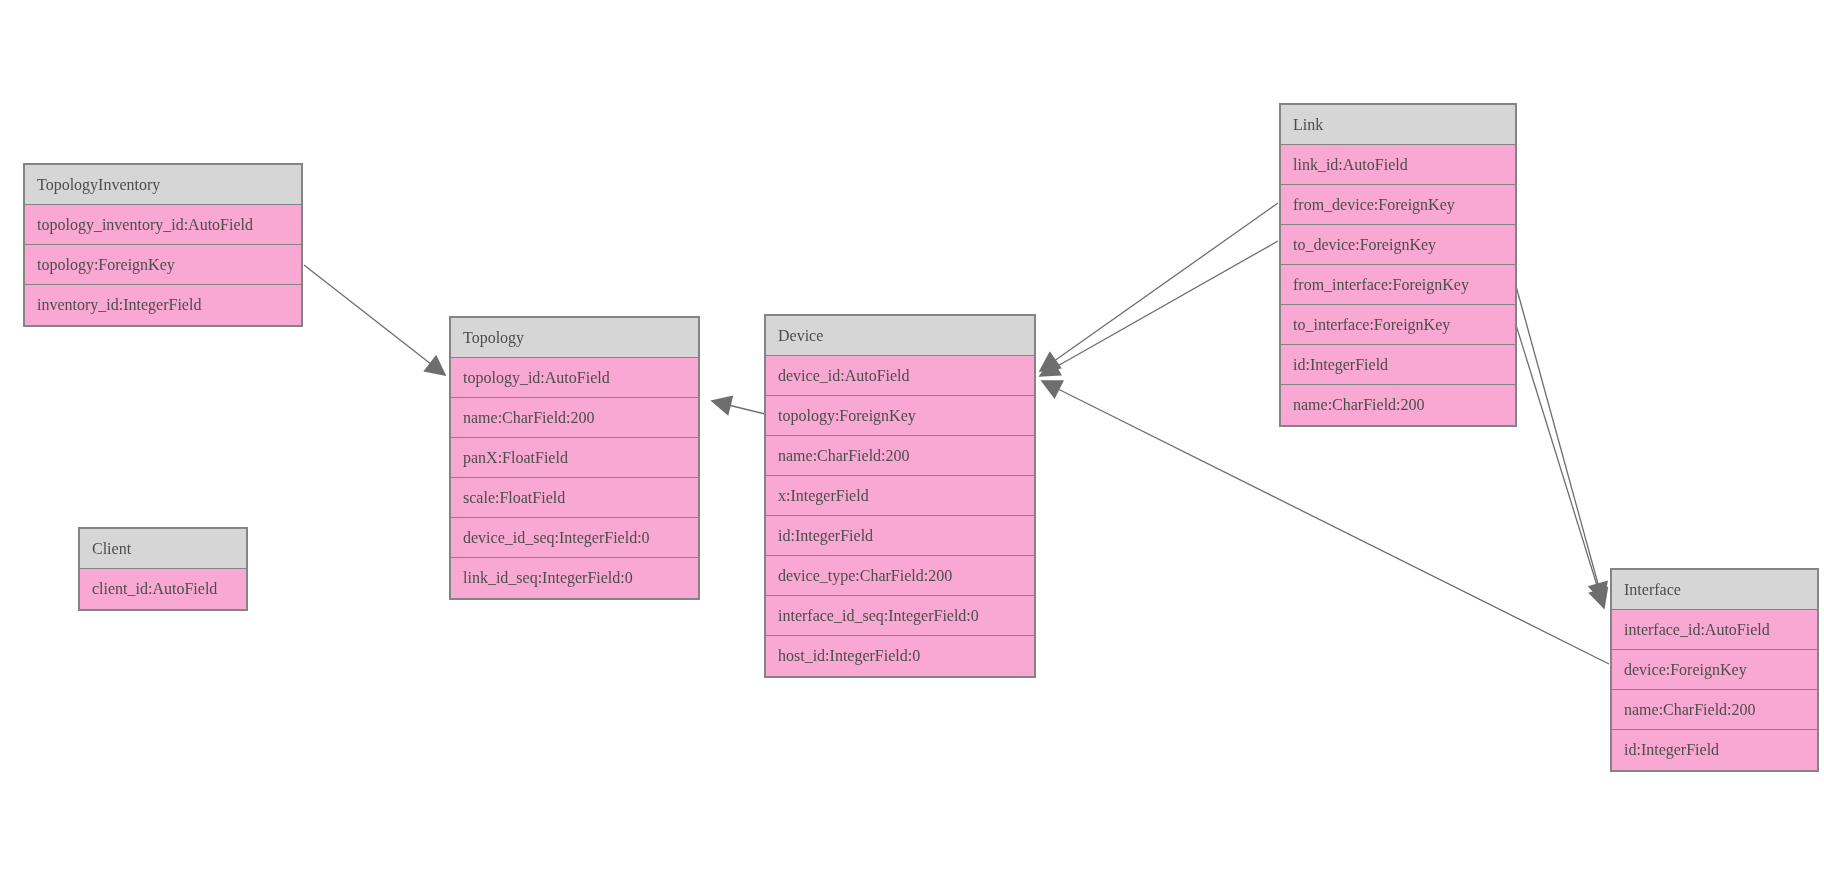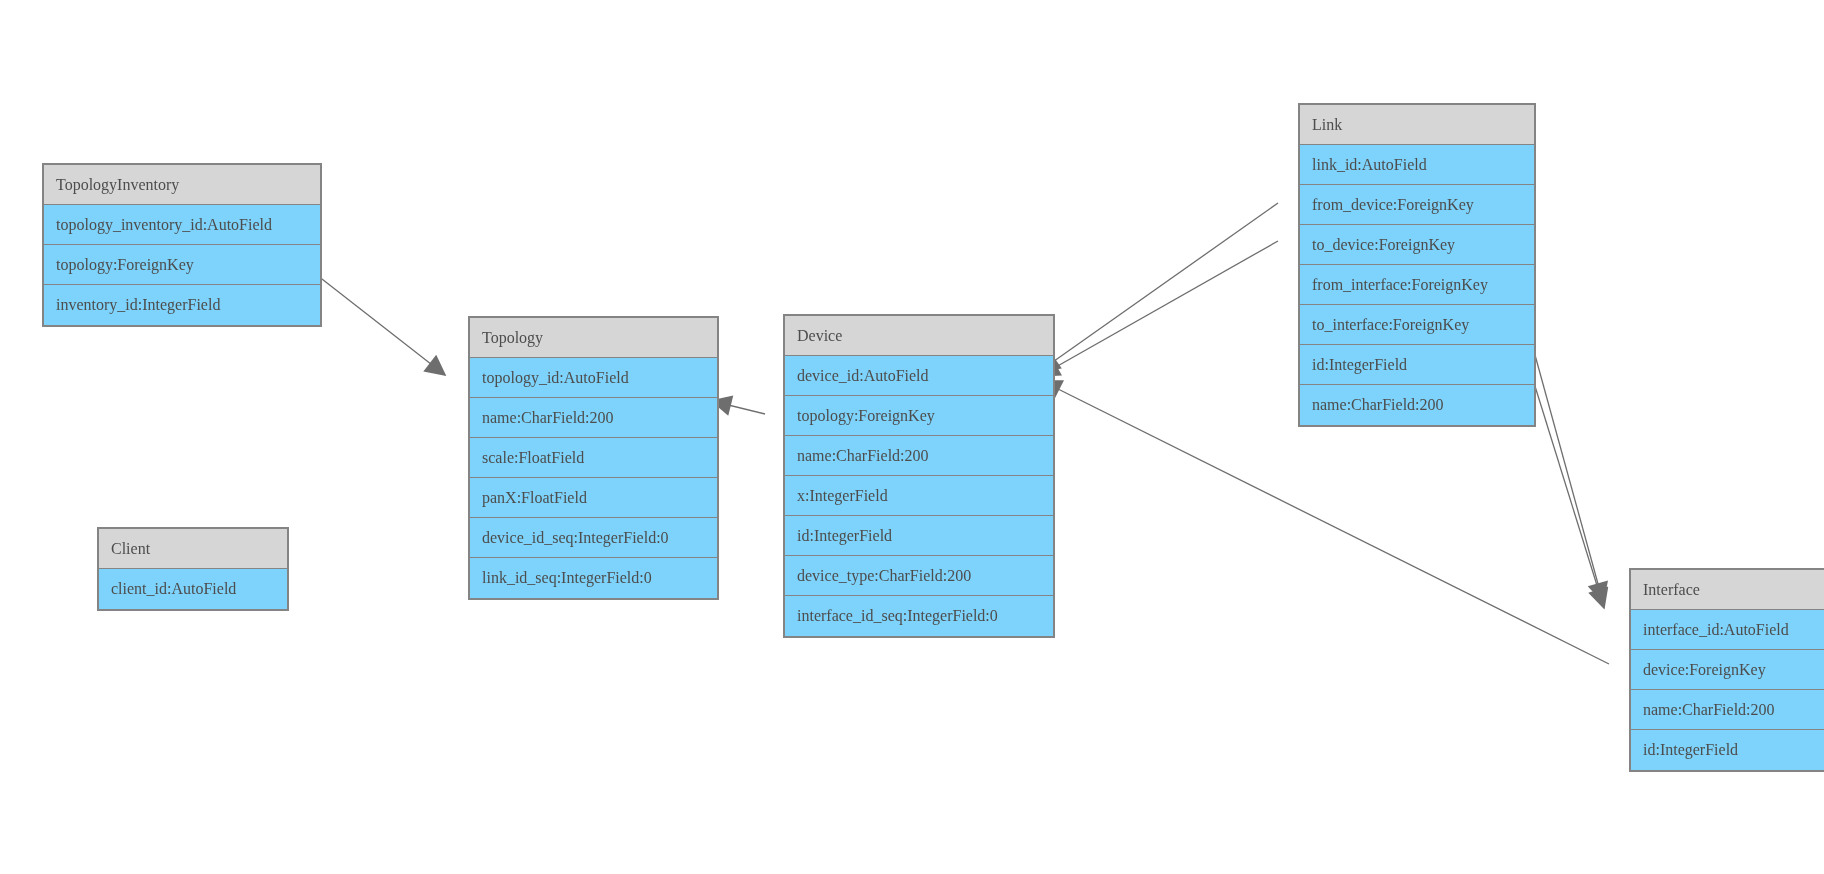--- a/index.html
+++ b/index.html
@@ -26,37 +26,36 @@
     stroke-width: 1.3;
     fill: none;
   }
   .entity {
     position: absolute;
     box-sizing: border-box;
     background: #ffffff;
     border: 2px solid #848484;
     color: #4d4d4d;
     font-size: 16px;
-    margin-left: 19px;
   }
   .entity-header {
     box-sizing: border-box;
     height: 40px;
     background: #d6d6d6;
     border-bottom: 1px solid #848484;
     display: flex;
     align-items: center;
     padding: 0 12px;
     white-space: nowrap;
     overflow: hidden;
   }
   .entity-row {
     box-sizing: border-box;
     height: 40px;
-    background: #7dd3fc;
+    background: #f9a8d4;
     border-bottom: 1px solid #848484;
     display: flex;
     align-items: center;
     padding: 0 12px;
     white-space: nowrap;
     overflow: hidden;
   }
   .entity-row:last-child {
     border-bottom: none;
   }
@@ -82,38 +81,39 @@
 <div class="entity" style="left: 23px; top: 163px; width: 280px;">
       <div class="entity-header">TopologyInventory</div>
       <div class="entity-row">topology_inventory_id:AutoField</div>
       <div class="entity-row">topology:ForeignKey</div>
       <div class="entity-row">inventory_id:IntegerField</div>
     </div>
     <div class="entity" style="left: 449px; top: 316px; width: 251px;">
       <div class="entity-header">Topology</div>
       <div class="entity-row">topology_id:AutoField</div>
       <div class="entity-row">name:CharField:200</div>
+      <div class="entity-row">panX:FloatField</div>
       <div class="entity-row">scale:FloatField</div>
-      <div class="entity-row">panX:FloatField</div>
       <div class="entity-row">device_id_seq:IntegerField:0</div>
       <div class="entity-row">link_id_seq:IntegerField:0</div>
     </div>
-    <div class="entity" style="left: 78px; top: 527px; width: 192px;">
+    <div class="entity" style="left: 78px; top: 527px; width: 170px;">
       <div class="entity-header">Client</div>
       <div class="entity-row">client_id:AutoField</div>
     </div>
     <div class="entity" style="left: 764px; top: 314px; width: 272px;">
       <div class="entity-header">Device</div>
       <div class="entity-row">device_id:AutoField</div>
       <div class="entity-row">topology:ForeignKey</div>
       <div class="entity-row">name:CharField:200</div>
       <div class="entity-row">x:IntegerField</div>
       <div class="entity-row">id:IntegerField</div>
       <div class="entity-row">device_type:CharField:200</div>
       <div class="entity-row">interface_id_seq:IntegerField:0</div>
+      <div class="entity-row">host_id:IntegerField:0</div>
     </div>
     <div class="entity" style="left: 1279px; top: 103px; width: 238px;">
       <div class="entity-header">Link</div>
       <div class="entity-row">link_id:AutoField</div>
       <div class="entity-row">from_device:ForeignKey</div>
       <div class="entity-row">to_device:ForeignKey</div>
       <div class="entity-row">from_interface:ForeignKey</div>
       <div class="entity-row">to_interface:ForeignKey</div>
       <div class="entity-row">id:IntegerField</div>
       <div class="entity-row">name:CharField:200</div>

